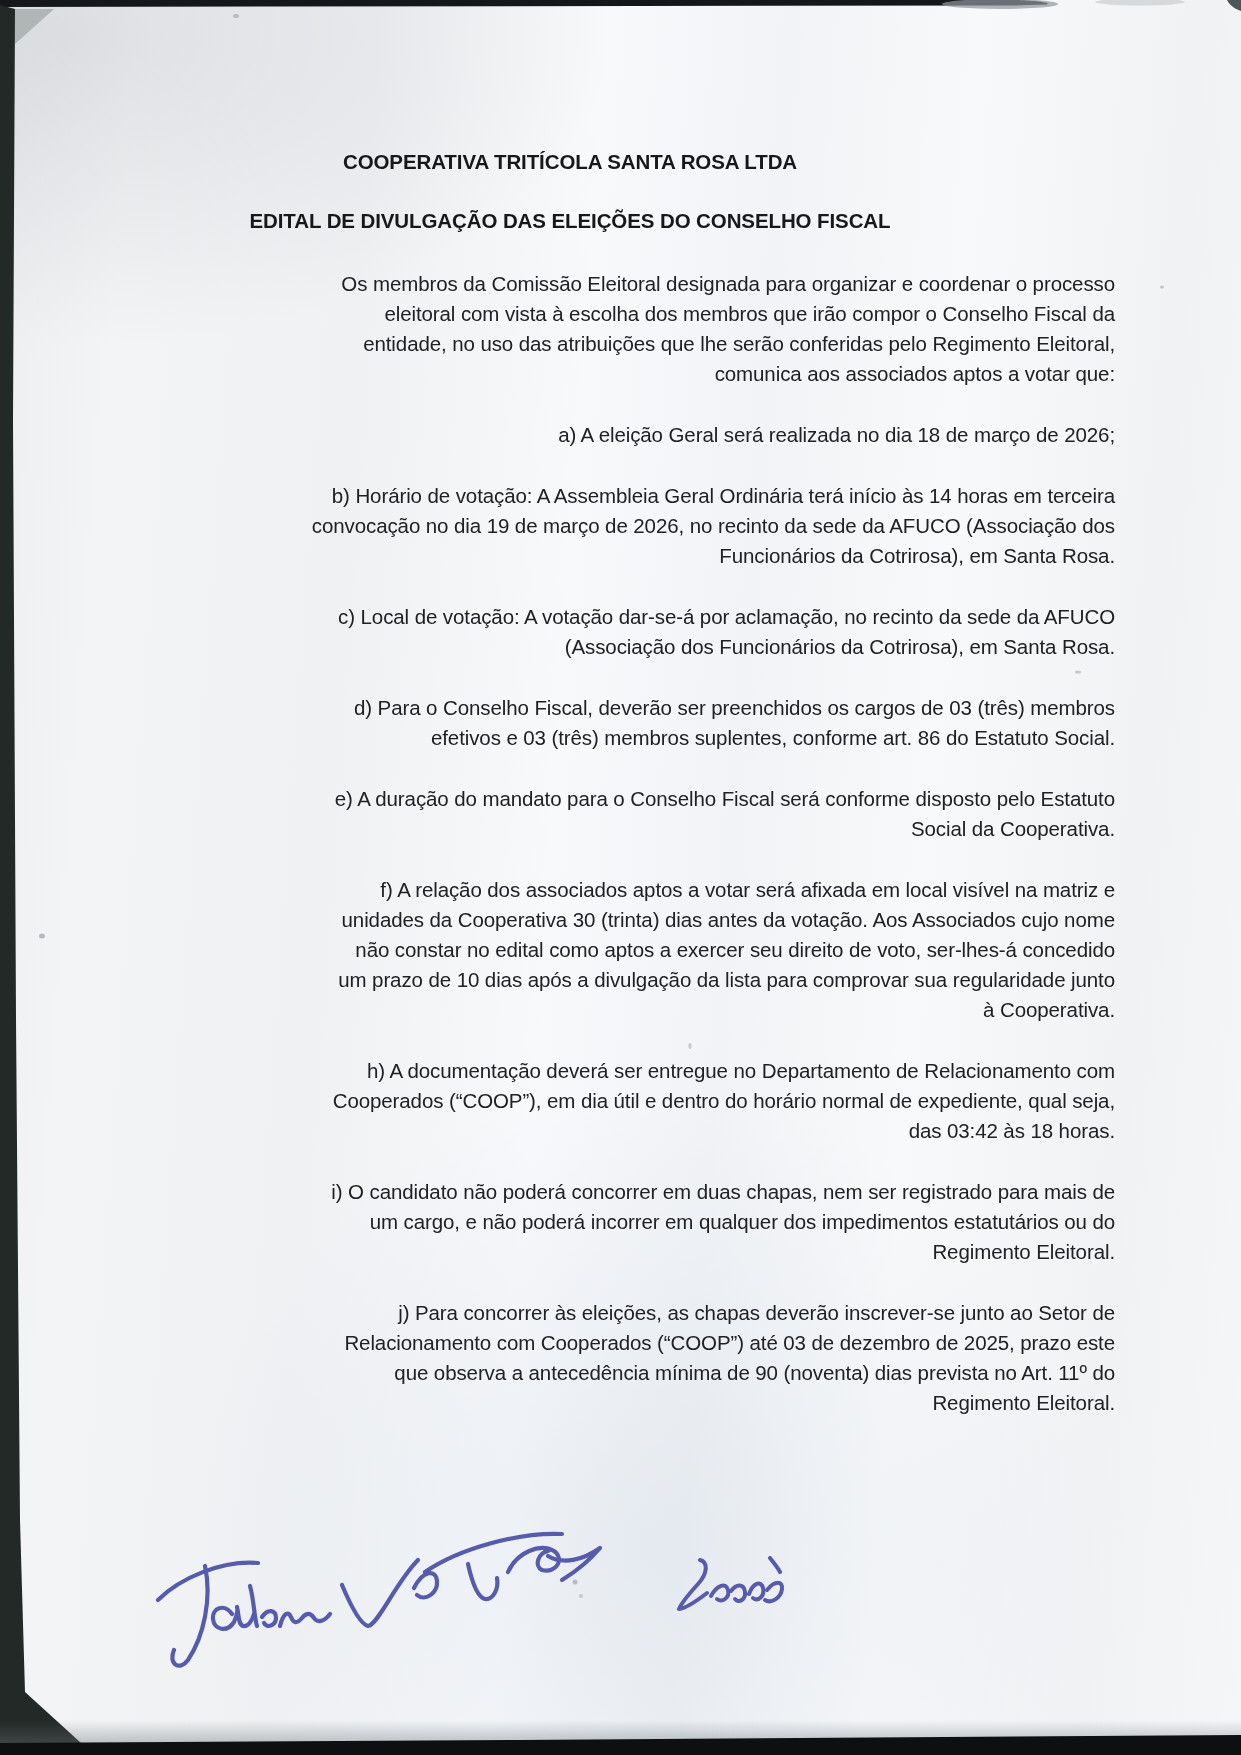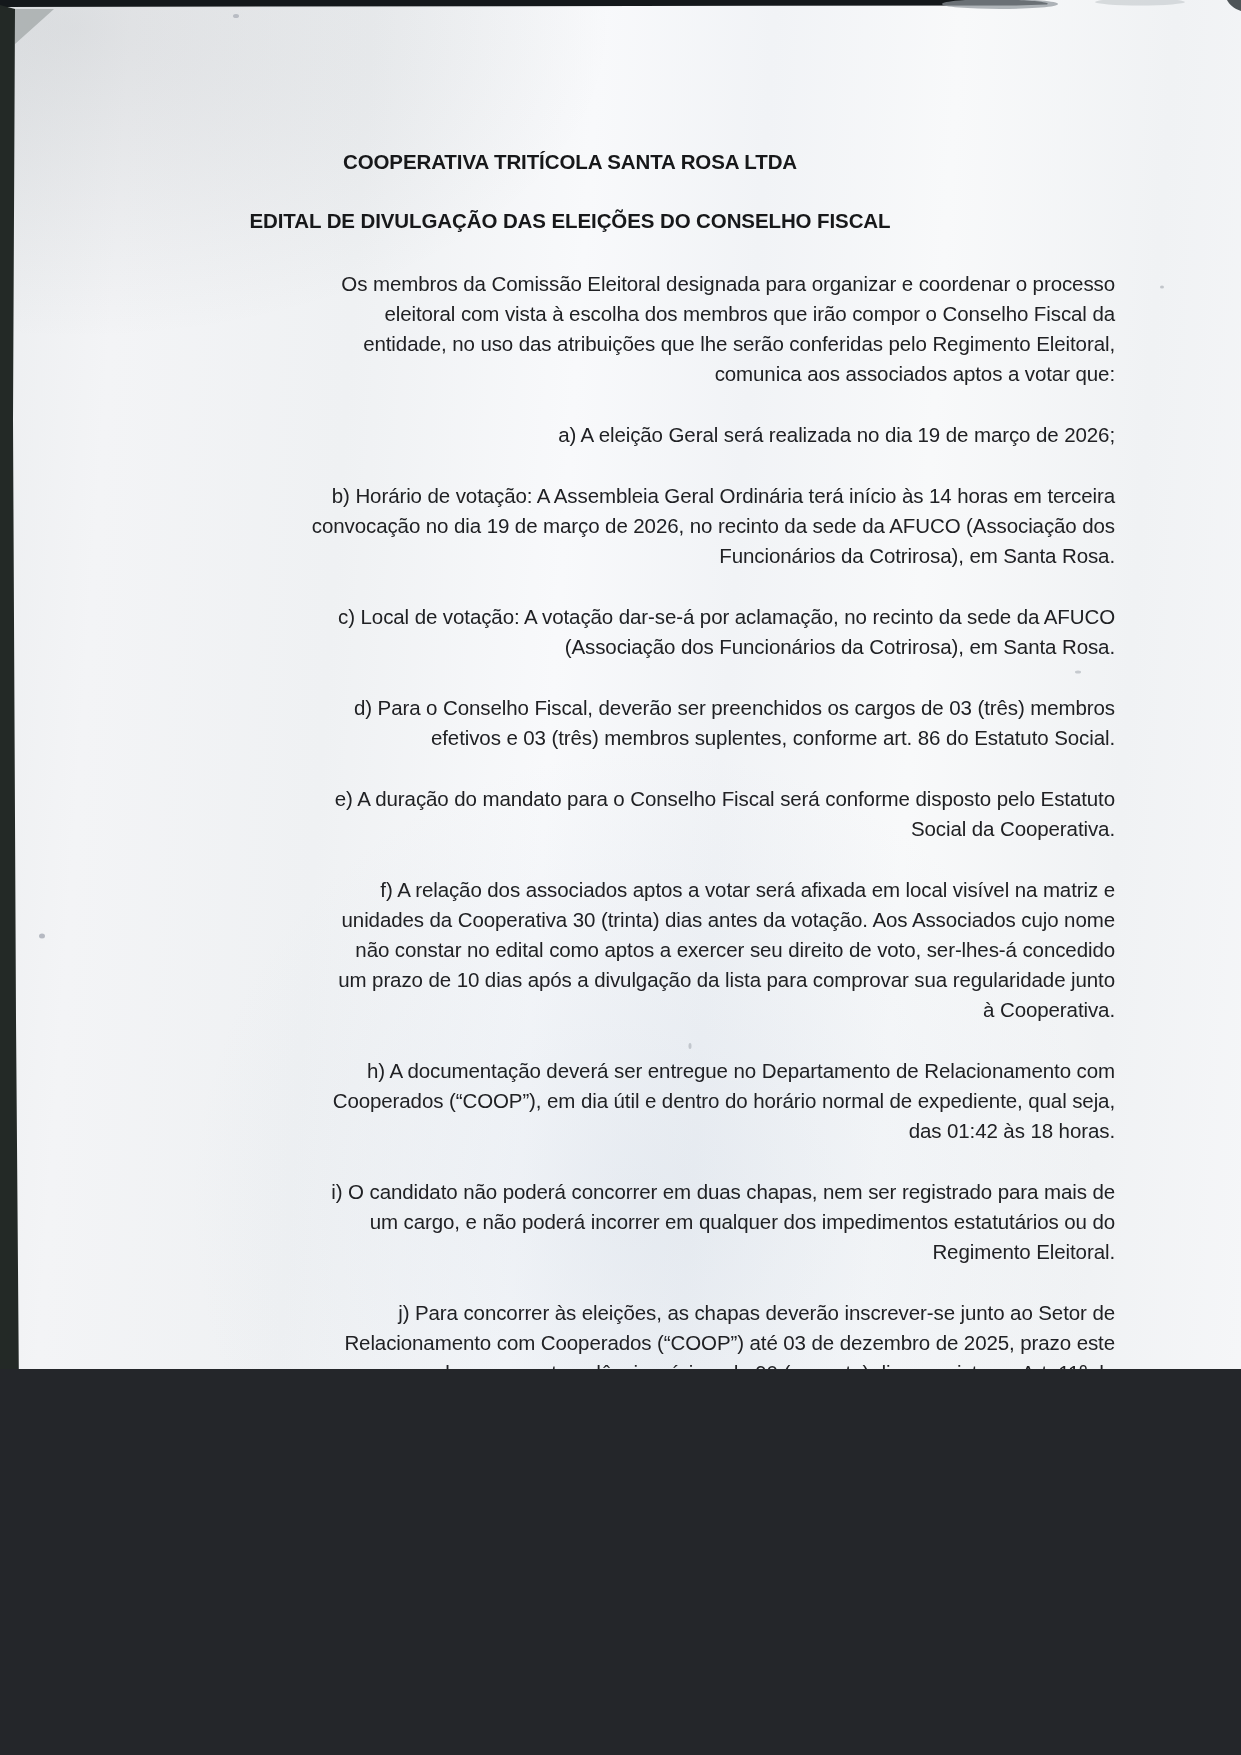--- a/index.html
+++ b/index.html
@@ -1,21 +1,21 @@
 <!DOCTYPE html>
 <html><head>
 <meta charset="utf-8">
 <style>
   html, body {
     margin: 0; padding: 0;
     background: #24262a;
   }
   .page {
     position: relative;
-    width: 1241px; height: 1369px;
+    width: 1241px; height: 1755px;
     overflow: hidden;
     font-family: "Liberation Sans", "DejaVu Sans", sans-serif;
     background:
       radial-gradient(900px 520px at 6% 2%, rgba(70,78,84,0.12), transparent 60%),
       radial-gradient(700px 700px at 52% 88%, rgba(190,204,220,0.25), transparent 65%),
       linear-gradient(94deg, #eceef0 0%, #f3f4f6 10%, #eff1f3 28%, #f8f9fb 45%,
                       #f1f3f6 58%, #f8f9fa 72%, #f0f2f4 88%, #f5f6f8 100%);
   }
   .doc {
     position: absolute; left: 170px; top: 147px; width: 945px;
@@ -41,38 +41,38 @@
 
 <div class="page">
 
   <div class="doc">
     <h1>COOPERATIVA TRITÍCOLA SANTA ROSA LTDA</h1>
     <h2>EDITAL DE DIVULGAÇÃO DAS ELEIÇÕES DO CONSELHO FISCAL</h2>
     <p>Os membros da Comissão Eleitoral designada para organizar e coordenar o processo
 eleitoral com vista à escolha dos membros que irão compor o Conselho Fiscal da
 entidade, no uso das atribuições que lhe serão conferidas pelo Regimento Eleitoral,
 comunica aos associados aptos a votar que:</p>
-    <p>a) A eleição Geral será realizada no dia 19 de março de 2026;</p>
+    <p>a) A eleição Geral será realizada no dia 18 de março de 2026;</p>
     <p>b) Horário de votação: A Assembleia Geral Ordinária terá início às 14 horas em terceira
 convocação no dia 19 de março de 2026, no recinto da sede da AFUCO (Associação dos
 Funcionários da Cotrirosa), em Santa Rosa.</p>
     <p>c) Local de votação: A votação dar-se-á por aclamação, no recinto da sede da AFUCO
 (Associação dos Funcionários da Cotrirosa), em Santa Rosa.</p>
     <p>d) Para o Conselho Fiscal, deverão ser preenchidos os cargos de 03 (três) membros
 efetivos e 03 (três) membros suplentes, conforme art. 86 do Estatuto Social.</p>
     <p>e) A duração do mandato para o Conselho Fiscal será conforme disposto pelo Estatuto
 Social da Cooperativa.</p>
     <p>f) A relação dos associados aptos a votar será afixada em local visível na matriz e
 unidades da Cooperativa 30 (trinta) dias antes da votação. Aos Associados cujo nome
 não constar no edital como aptos a exercer seu direito de voto, ser-lhes-á concedido
 um prazo de 10 dias após a divulgação da lista para comprovar sua regularidade junto
 à Cooperativa.</p>
     <p>h) A documentação deverá ser entregue no Departamento de Relacionamento com
 Cooperados (“COOP”), em dia útil e dentro do horário normal de expediente, qual seja,
-das 01:42 às 18 horas.</p>
+das 03:42 às 18 horas.</p>
     <p>i) O candidato não poderá concorrer em duas chapas, nem ser registrado para mais de
 um cargo, e não poderá incorrer em qualquer dos impedimentos estatutários ou do
 Regimento Eleitoral.</p>
     <p>j) Para concorrer às eleições, as chapas deverão inscrever-se junto ao Setor de
 Relacionamento com Cooperados (“COOP”) até 03 de dezembro de 2025, prazo este
 que observa a antecedência mínima de 90 (noventa) dias prevista no Art. 11º do
 Regimento Eleitoral.</p>
   </div>
 
   <svg class="overlay" width="1241" height="1755" viewBox="0 0 1241 1755">

